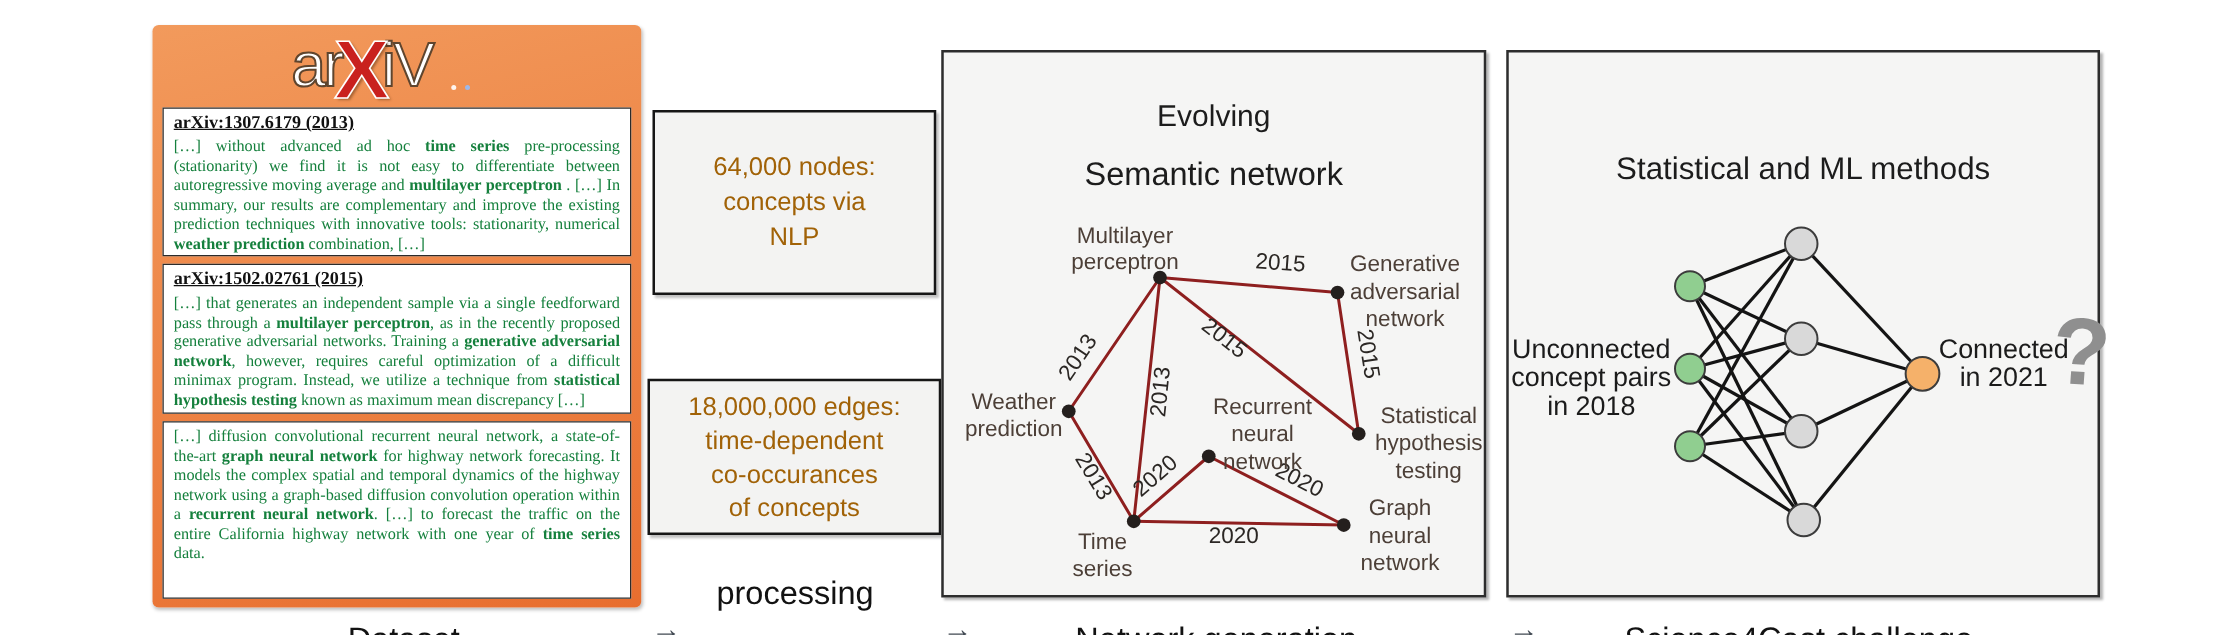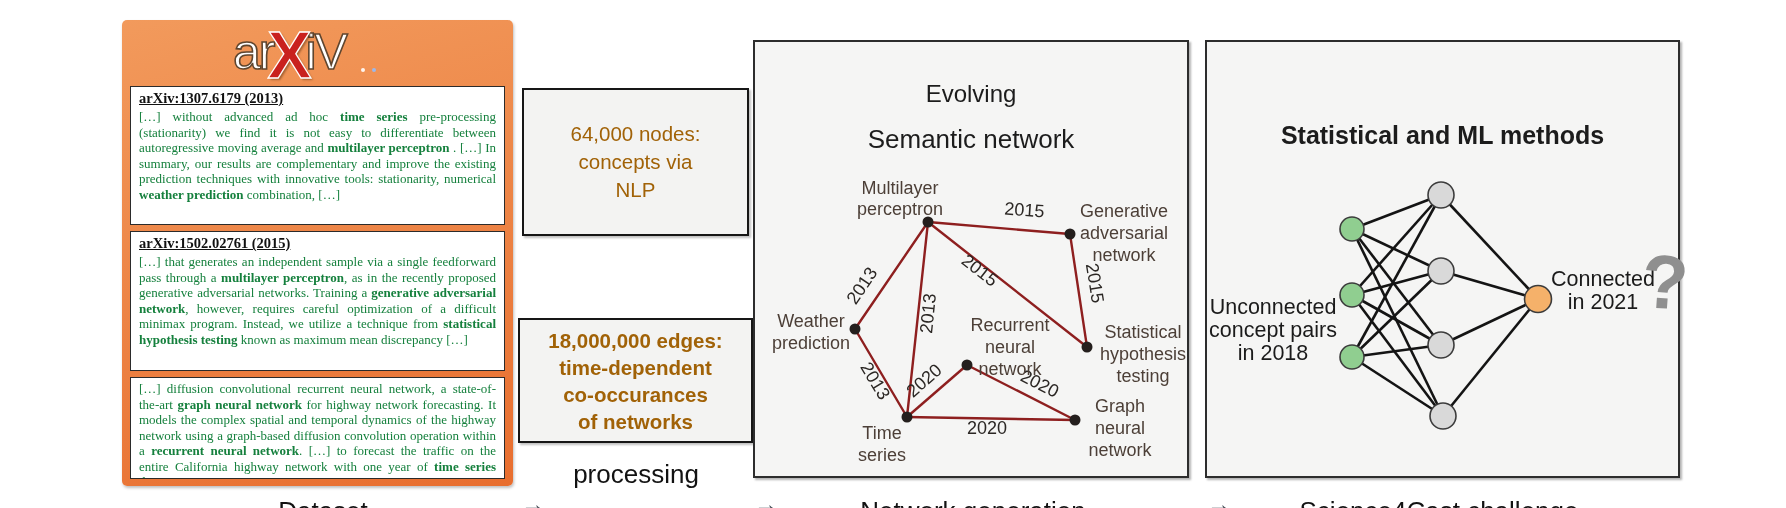--- a/index.html
+++ b/index.html
@@ -9,57 +9,57 @@
   .arxiv-panel{position:absolute;left:122px;top:20px;width:391px;height:466px;border-radius:5px;
     background:linear-gradient(165deg,var(--arxiv_top),var(--arxiv_bottom));box-shadow:1px 2px 3px rgba(0,0,0,.25);}
   .arxiv-logo{position:absolute;top:0;left:0;width:100%;height:64px;display:flex;align-items:center;justify-content:center;transform:translateX(-13px);}
   .lg-pre,.lg-post{font-size:50px;color:#fff;-webkit-text-stroke:1.6px #5f452e;letter-spacing:-2px;line-height:1;}
   .lg-x{font-size:66px;color:var(--logo_red);-webkit-text-stroke:1.3px #fff;font-weight:bold;line-height:1;margin:0 -6px;position:relative;top:3px;text-shadow:2px 2px 2px rgba(80,40,10,.45);}
   .lg-dots{display:inline-flex;align-items:flex-end;height:40px;margin-left:8px;}
   .lg-dots i{display:block;width:4px;height:4px;border-radius:50%;margin-left:7px;}
   .lg-dots i:first-child{background:rgba(255,255,255,.9);}
   .lg-dots i:last-child{background:#9db8e8;}
   .abstracts{position:absolute;left:8px;right:8px;top:66px;bottom:7px;display:flex;flex-direction:column;gap:6px;}
-  .abstract{background:#fff;border:1px solid #2b2b2b;padding:3px 8px 22px;overflow:hidden;}
+  .abstract{background:#fff;border:1px solid #2b2b2b;padding:3px 8px 2px;overflow:hidden;}
   .abstract:nth-child(1){height:112px;}
   .abstract:nth-child(2){height:113px;}
   .abstract:nth-child(3){flex:1;}
   .abstract h3{margin:0 0 2px;font-family:"Liberation Serif",serif;font-size:14.5px;font-weight:bold;text-decoration:underline;color:#111;}
   .abstract p{margin:0;font-family:"Liberation Serif",serif;font-size:13px;line-height:15.5px;text-align:justify;color:#15803d;}
   .abstract b{font-weight:bold;}
 
   
   .note-box{position:absolute;background:var(--box_bg);border:2px solid #161616;box-shadow:2px 2px 2px rgba(0,0,0,.25);
     display:flex;flex-direction:column;align-items:center;justify-content:center;text-align:center;
     font-size:20.5px;line-height:28px;color:#a16207;}
   #box-nodes{left:522px;top:88px;width:223px;height:144px;}
-  #box-edges{left:518px;top:318px;width:231px;height:121px;line-height:27px;font-weight:bold;}
+  #box-edges{left:518px;top:303px;width:231px;height:121px;line-height:27px;}
 
   
   .panel{position:absolute;top:40px;height:434px;background:var(--panel_bg);border:2px solid #2d2d2d;box-shadow:2px 2px 2px rgba(0,0,0,.3);}
   #semantic-panel{left:753px;width:432px;}
   #ml-panel{left:1205px;width:471px;}
   .panel svg{position:absolute;left:0;top:0;width:100%;height:100%;overflow:visible;}
   .ptitle{position:absolute;left:0;right:0;text-align:center;color:#1c1c1c;white-space:nowrap;}
   #semantic-title1{top:38px;font-size:24px;}
   #semantic-title2{top:82px;font-size:26px;}
-  #ml-title{top:79px;font-size:25px;font-weight:bold;}
+  #ml-title{top:79px;font-size:25px;}
 
   .sedge{stroke:var(--maroon);stroke-width:2.4;stroke-linecap:round;}
   .snode{fill:var(--node_dot);}
   .year{font-family:"Liberation Sans",sans-serif;font-size:18px;fill:#2b2724;text-anchor:middle;}
   .nlabel{font-family:"Liberation Sans",sans-serif;font-size:18px;fill:var(--node_label);text-anchor:middle;}
 
   .nedge{stroke:var(--nn_edge);stroke-width:2.6;}
   .nn-circle{stroke:#3c3c3c;stroke-width:1.6;}
   .n-in{fill:var(--green);}
   .n-h{fill:var(--gray_node);}
   .n-out{fill:var(--orange_node);}
   .ml-label{position:absolute;text-align:center;color:#1b1b1b;font-size:21.5px;line-height:23px;transform:translateX(-50%);white-space:nowrap;}
-  #ml-left{left:66px;top:226px;margin-top:28px;}
+  #ml-left{left:66px;top:226px;}
   #ml-right{left:396px;top:226px;}
   #qmark{position:absolute;left:458px;top:240px;transform:translate(-50%,-50%) rotate(4deg);font-size:76px;font-weight:bold;color:var(--qmark);}
 
   
   .flow-label{position:absolute;transform:translateX(-50%);font-size:26px;line-height:32px;color:#121212;text-align:center;white-space:nowrap;}
   .flow-arrow{position:absolute;transform:translateX(-50%);font-size:24px;color:var(--arrow);}
 </style>
 </head>
 <body>
 
@@ -92,21 +92,21 @@
 
   <div class="note-box" id="box-nodes">
       <div>64,000 nodes:</div>
       <div>concepts via</div>
       <div>NLP</div>
     </div>
   <div class="note-box" id="box-edges">
       <div>18,000,000 edges:</div>
       <div>time-dependent</div>
       <div>co-occurances</div>
-      <div>of networks</div>
+      <div>of concepts</div>
     </div>
 
   <section class="panel" id="semantic-panel">
     <div class="ptitle" id="semantic-title2">Semantic network</div>
     <div class="ptitle" id="semantic-title1">Evolving</div>
     <svg id="semantic-svg" viewBox="0 0 432 434">
         <line x1="173" y1="180" x2="315" y2="192" class="sedge"></line>
         <line x1="173" y1="180" x2="100" y2="287" class="sedge"></line>
         <line x1="173" y1="180" x2="152" y2="375" class="sedge"></line>
         <line x1="173" y1="180" x2="332" y2="305" class="sedge"></line>

